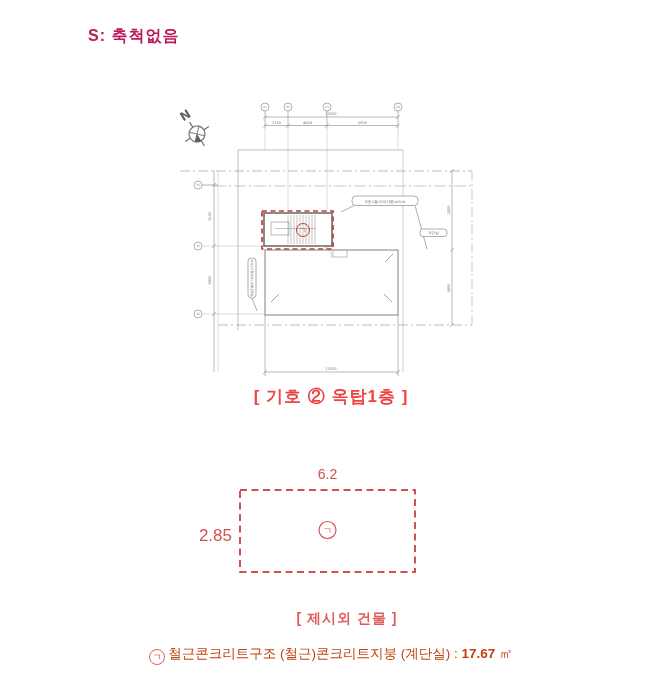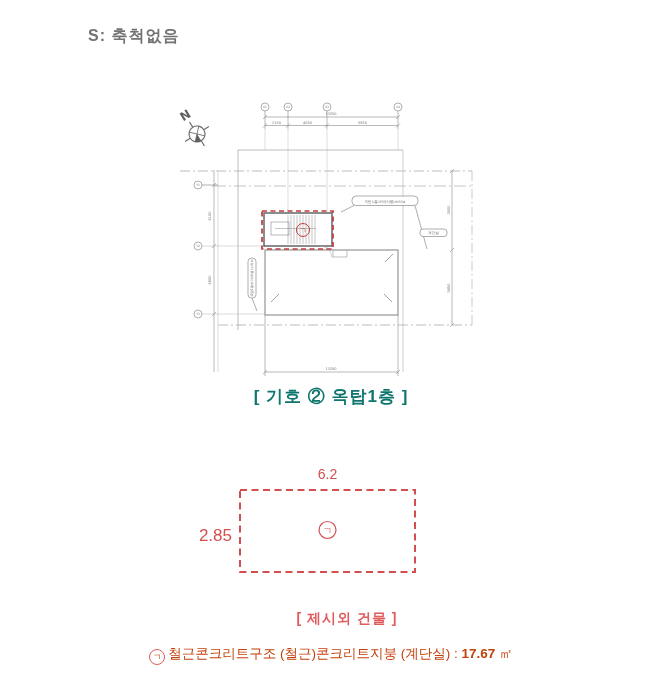--- a/index.html
+++ b/index.html
@@ -1,21 +1,21 @@
 <!DOCTYPE html>
 <html><head>
 <meta charset="utf-8">
 <style>
   html,body{margin:0;padding:0;background:#ffffff;}
   #page{position:relative;width:662px;height:700px;background:#ffffff;overflow:hidden;
         font-family:"Liberation Sans", sans-serif;}
   .scale-note{position:absolute;left:88px;top:26px;font-size:16px;font-weight:bold;
-        color:#737373;letter-spacing:1px;}
+        color:#be185d;letter-spacing:1px;}
   .plan-caption{position:absolute;left:0;top:385px;width:662px;text-align:center;
-        font-size:17px;font-weight:bold;color:#0f766e;letter-spacing:1px;}
+        font-size:17px;font-weight:bold;color:#ef4444;letter-spacing:1px;}
   .annex-width{position:absolute;left:240px;top:466px;width:175px;text-align:center;
         font-size:14px;color:#d34f4f;}
   .annex-height{position:absolute;left:190px;top:526px;width:42px;text-align:right;
         font-size:17px;color:#d34f4f;}
   .annex-caption{position:absolute;left:0;top:610px;width:662px;text-align:center;
         font-size:14px;font-weight:bold;color:#e05b5b;letter-spacing:1px;margin-left:16px;}
   .footer-line{position:absolute;left:0;top:645px;width:662px;text-align:center;
         font-size:13.5px;color:#c2410c;}
   .footer-line b{font-weight:bold;}
   .circ{display:inline-block;width:14px;height:14px;border:1.2px solid #e05b5b;

